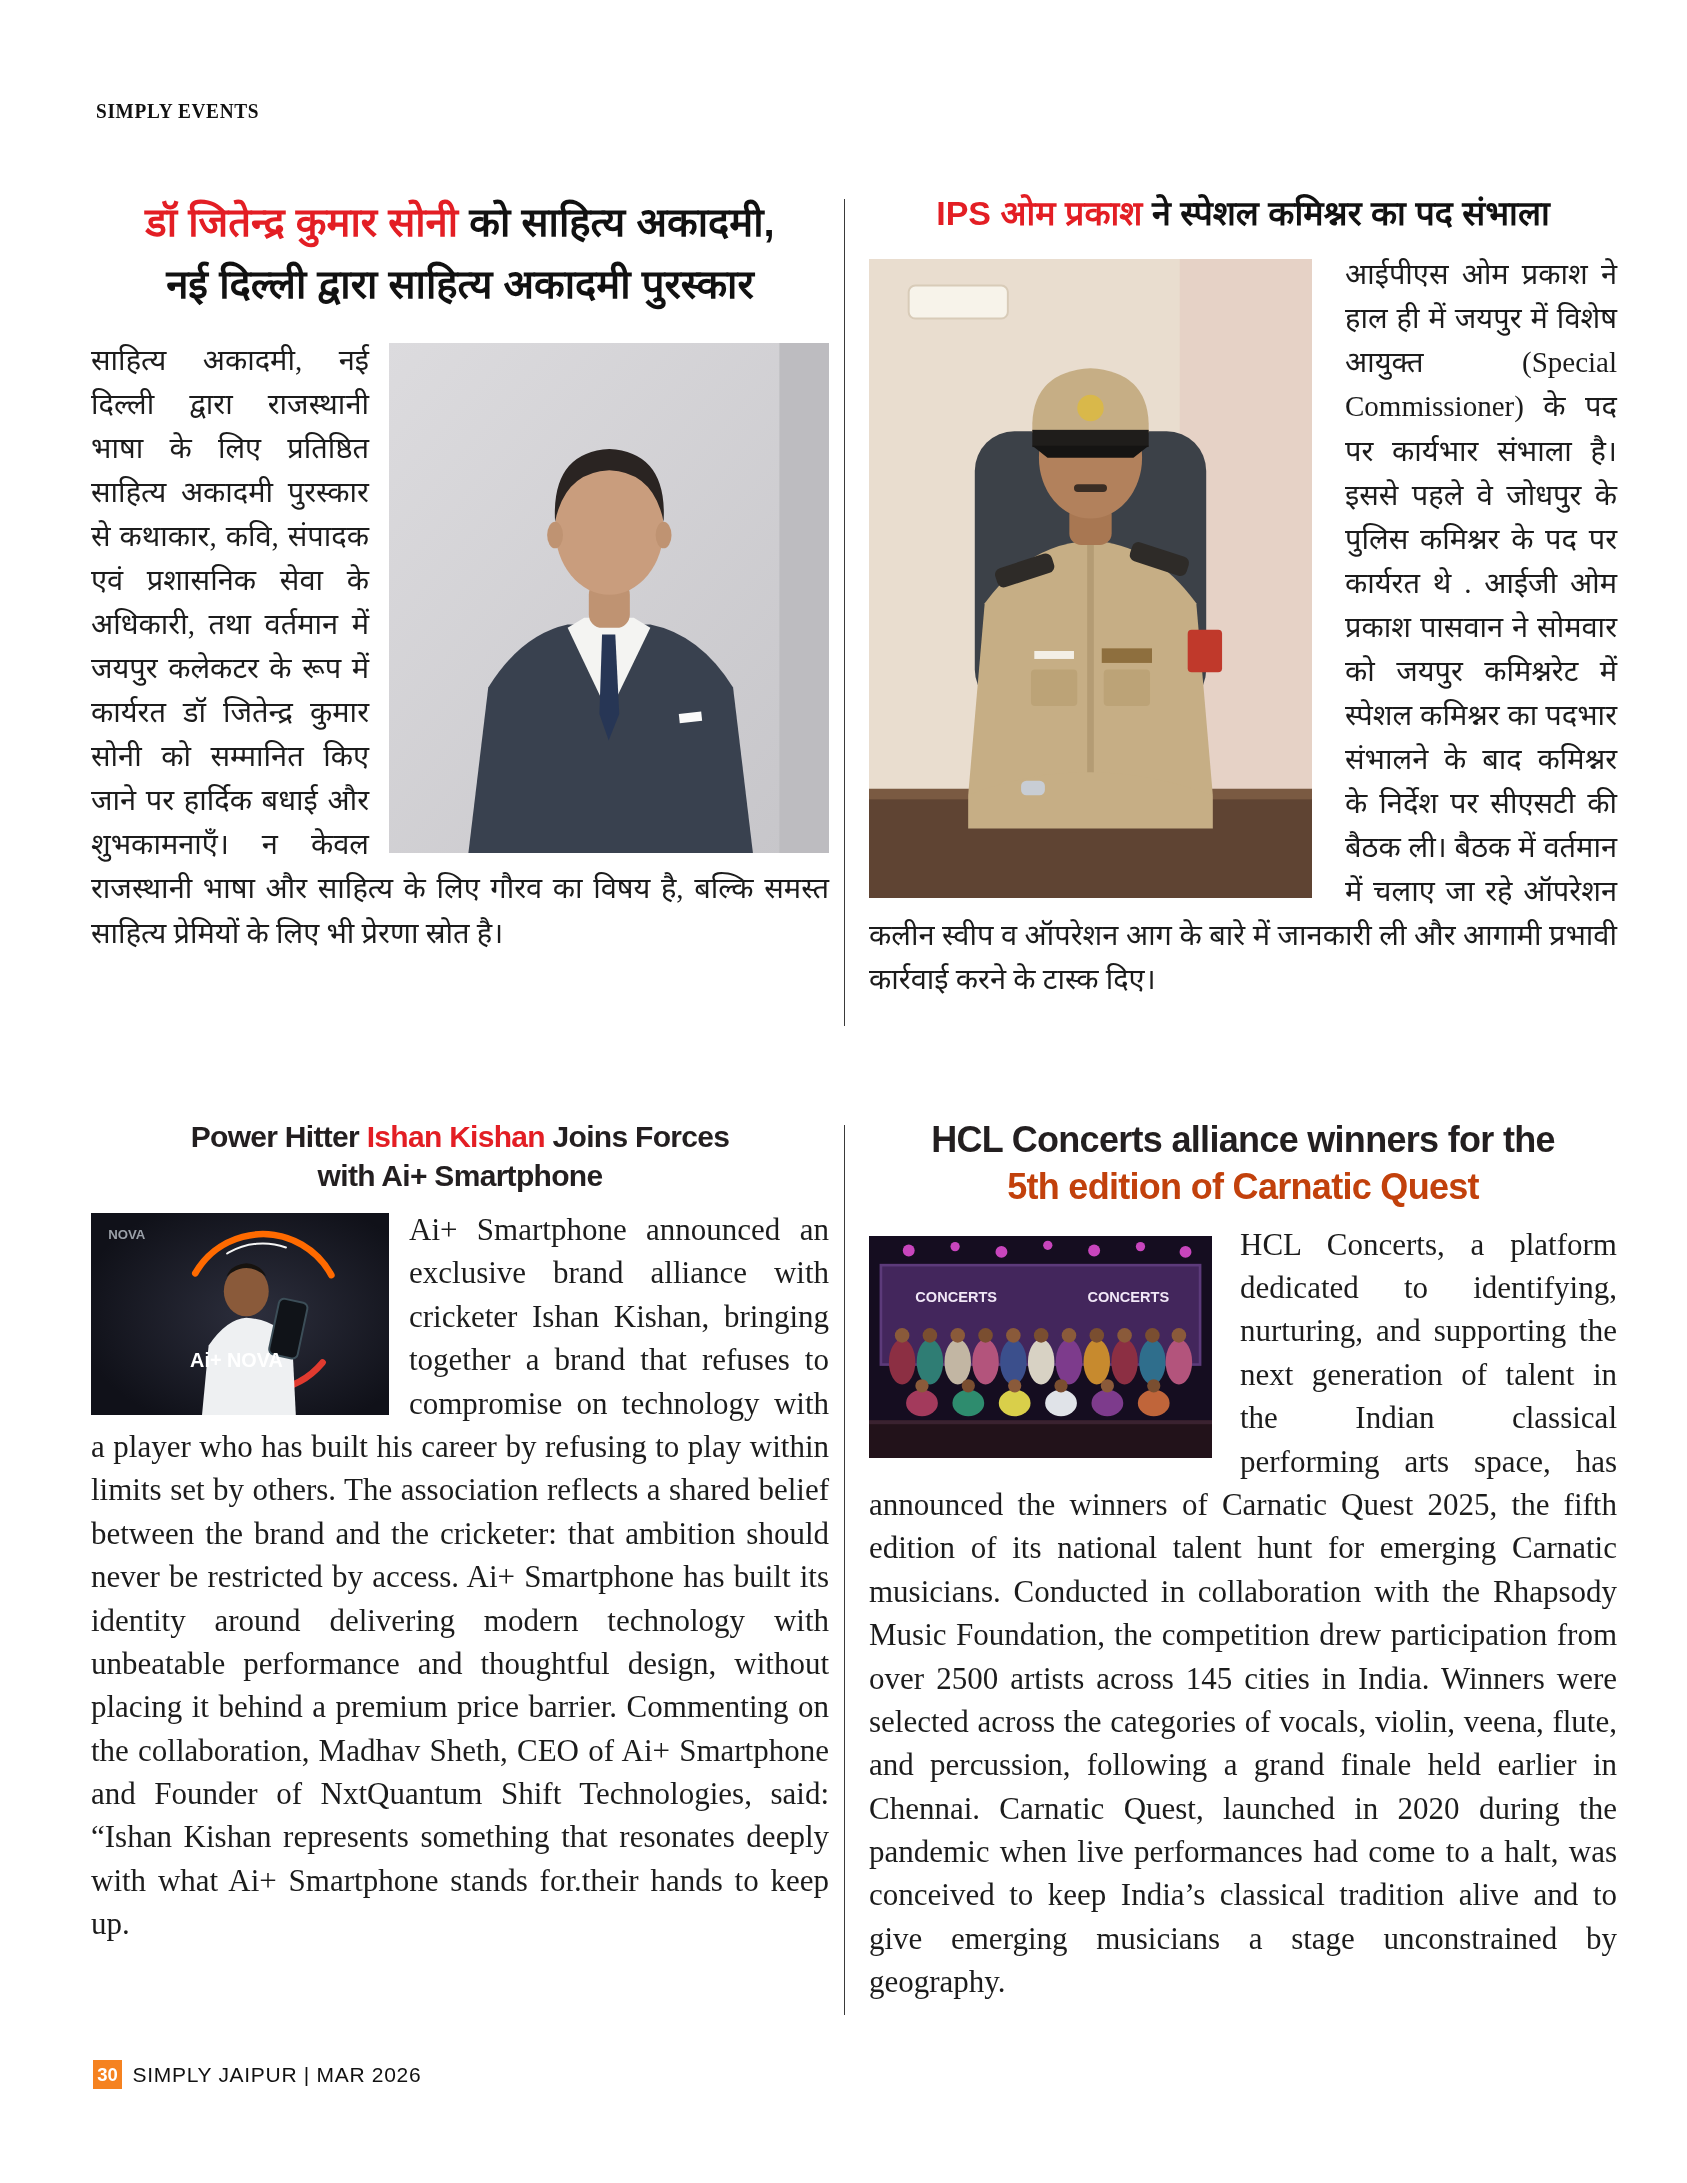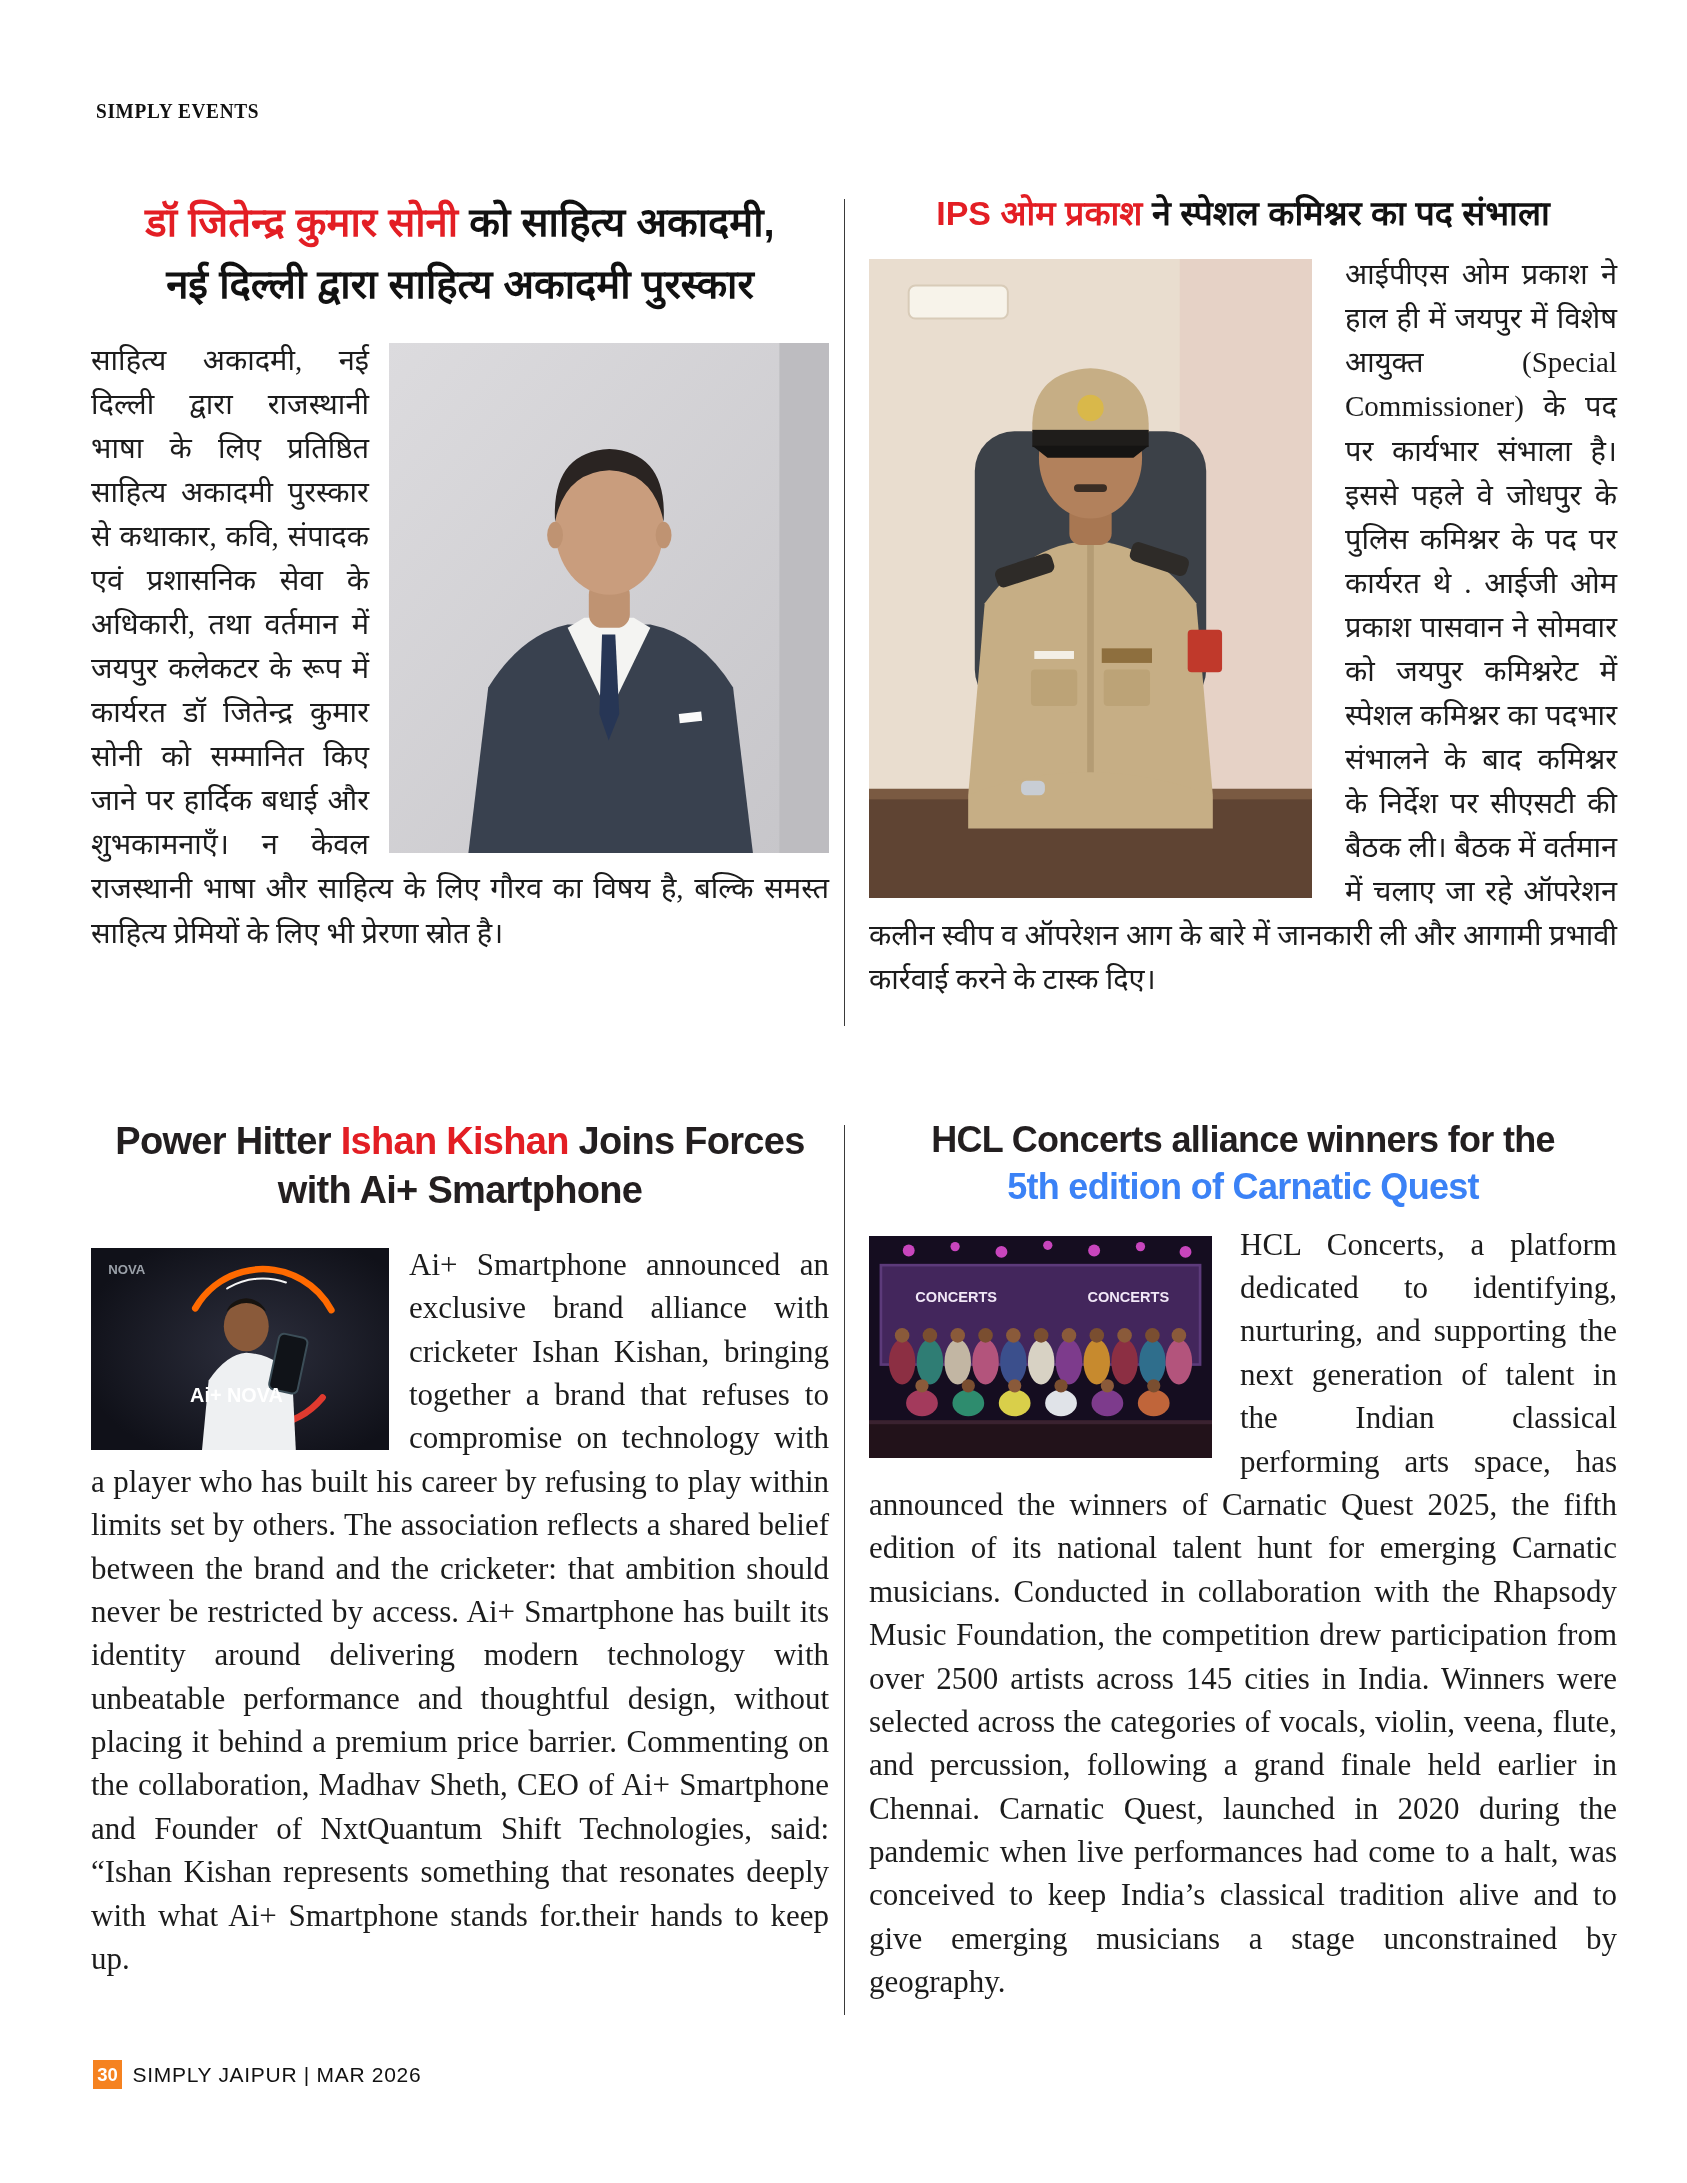--- a/index.html
+++ b/index.html
@@ -28,26 +28,26 @@
     text-align:center; font-weight:800; color:#111;
     font-size:40px; line-height:1.55; margin-bottom:22.5px;
     font-family:"Liberation Sans", sans-serif;
   }
   .hi-title .red { color:#e31e24; }
   #article-ips .hi-title { font-size:34px; line-height:1.3; margin-bottom:17px; text-align:center; }
 
   .en-title {
     text-align:center; font-weight:800; color:#231f20;
     font-family:"Liberation Sans", sans-serif;
-    font-size:38px; line-height:1.3; margin-bottom:27px;
+    font-size:30px; line-height:1.3; margin-bottom:13px;
     letter-spacing:-0.7px;
   }
   .en-title .red { color:#e31e24; }
   #article-hcl .en-title { font-size:36px; margin-bottom:12px; }
-  #article-hcl .en-title .line2 { color:#3b82f6; }
+  #article-hcl .en-title .line2 { color:#c2410c; }
 
   .body-hi {
     font-size:29px; line-height:1.52; text-align:justify; color:#1c1c1c;
   }
   .body-en {
     font-size:31px; line-height:1.40; text-align:justify; color:#1c1c1c;
   }
 
   .photo { overflow:hidden; }
   .photo svg { display:block; width:100%; height:100%; }

